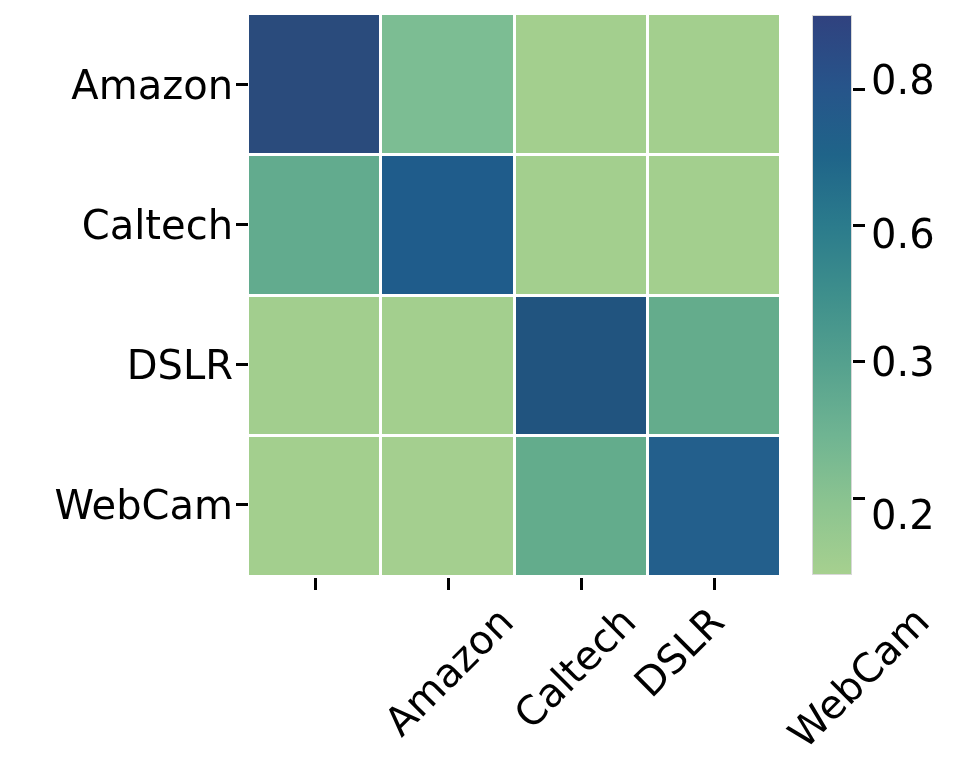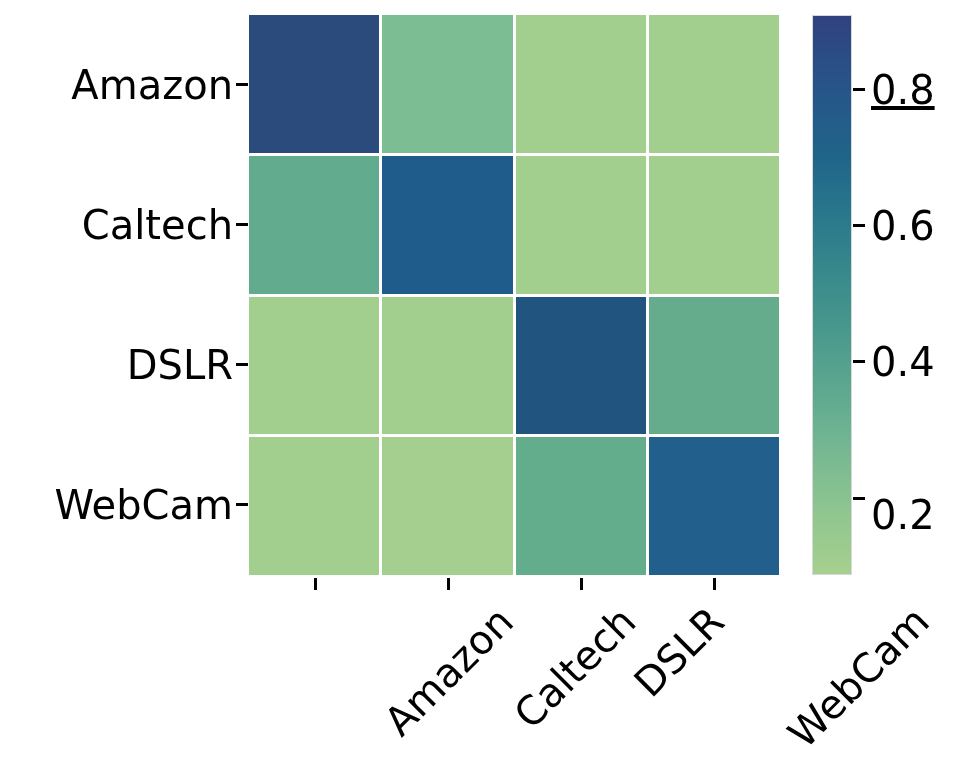--- a/index.html
+++ b/index.html
@@ -194,18 +194,18 @@
 
   <div class="colorbar-wrap">
     <div class="colorbar-gradient" id="cbar-gradient" style="background: linear-gradient(rgb(48, 66, 127), rgb(39, 84, 138), rgb(31, 100, 137), rgb(43, 123, 140), rgb(62, 143, 140), rgb(85, 161, 142), rgb(111, 180, 146), rgb(140, 196, 144), rgb(166, 208, 143));"></div>
   </div>
 
   <div class="cbar-tick" style="top:88px;"></div>
   <div class="cbar-tick" style="top:224px;"></div>
   <div class="cbar-tick" style="top:360px;"></div>
   <div class="cbar-tick" style="top:497px;"></div>
 
-  <span class="cbar-label" style="top:90px;text-decoration:underline;">0.8</span>
-  <span class="cbar-label" style="top:226px;">0.6</span>
-  <span class="cbar-label" style="top:362px;">0.4</span>
+  <span class="cbar-label" style="top:80px;">0.8</span>
+  <span class="cbar-label" style="top:234px;">0.6</span>
+  <span class="cbar-label" style="top:362px;">0.3</span>
   <span class="cbar-label" style="top:499px;margin-top:16px;">0.2</span>
 
 </div>
 
 </body></html>

